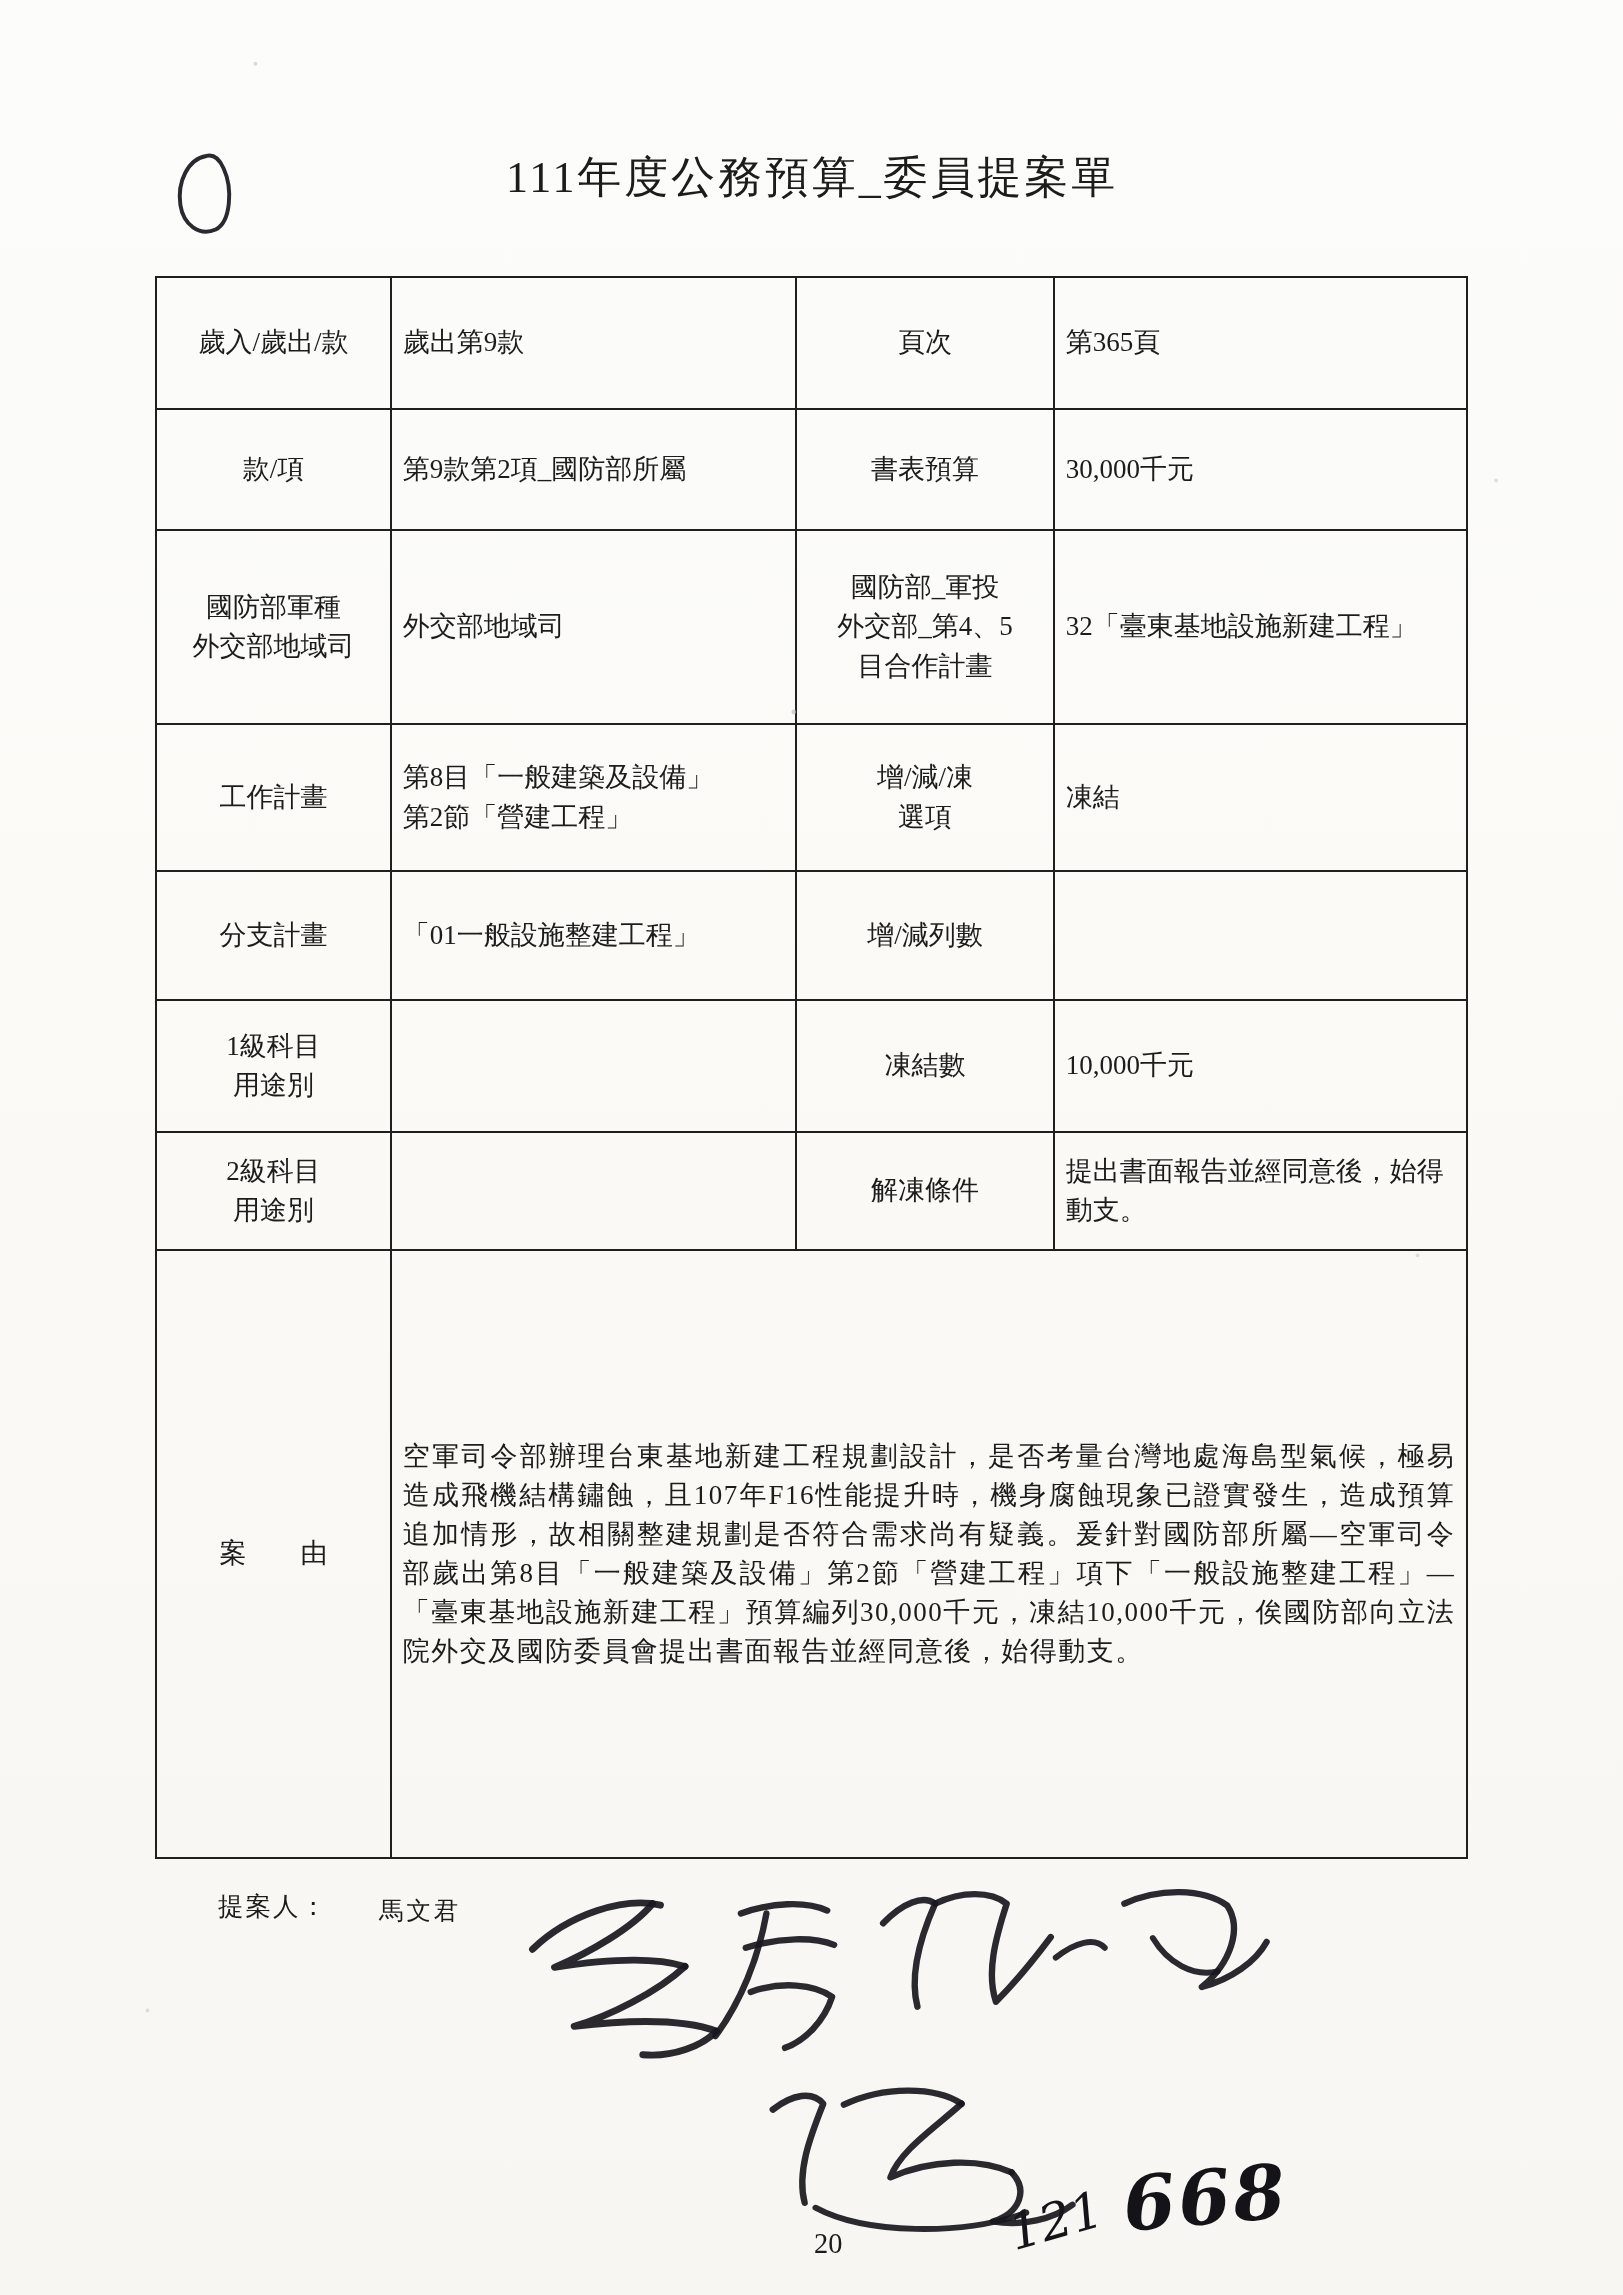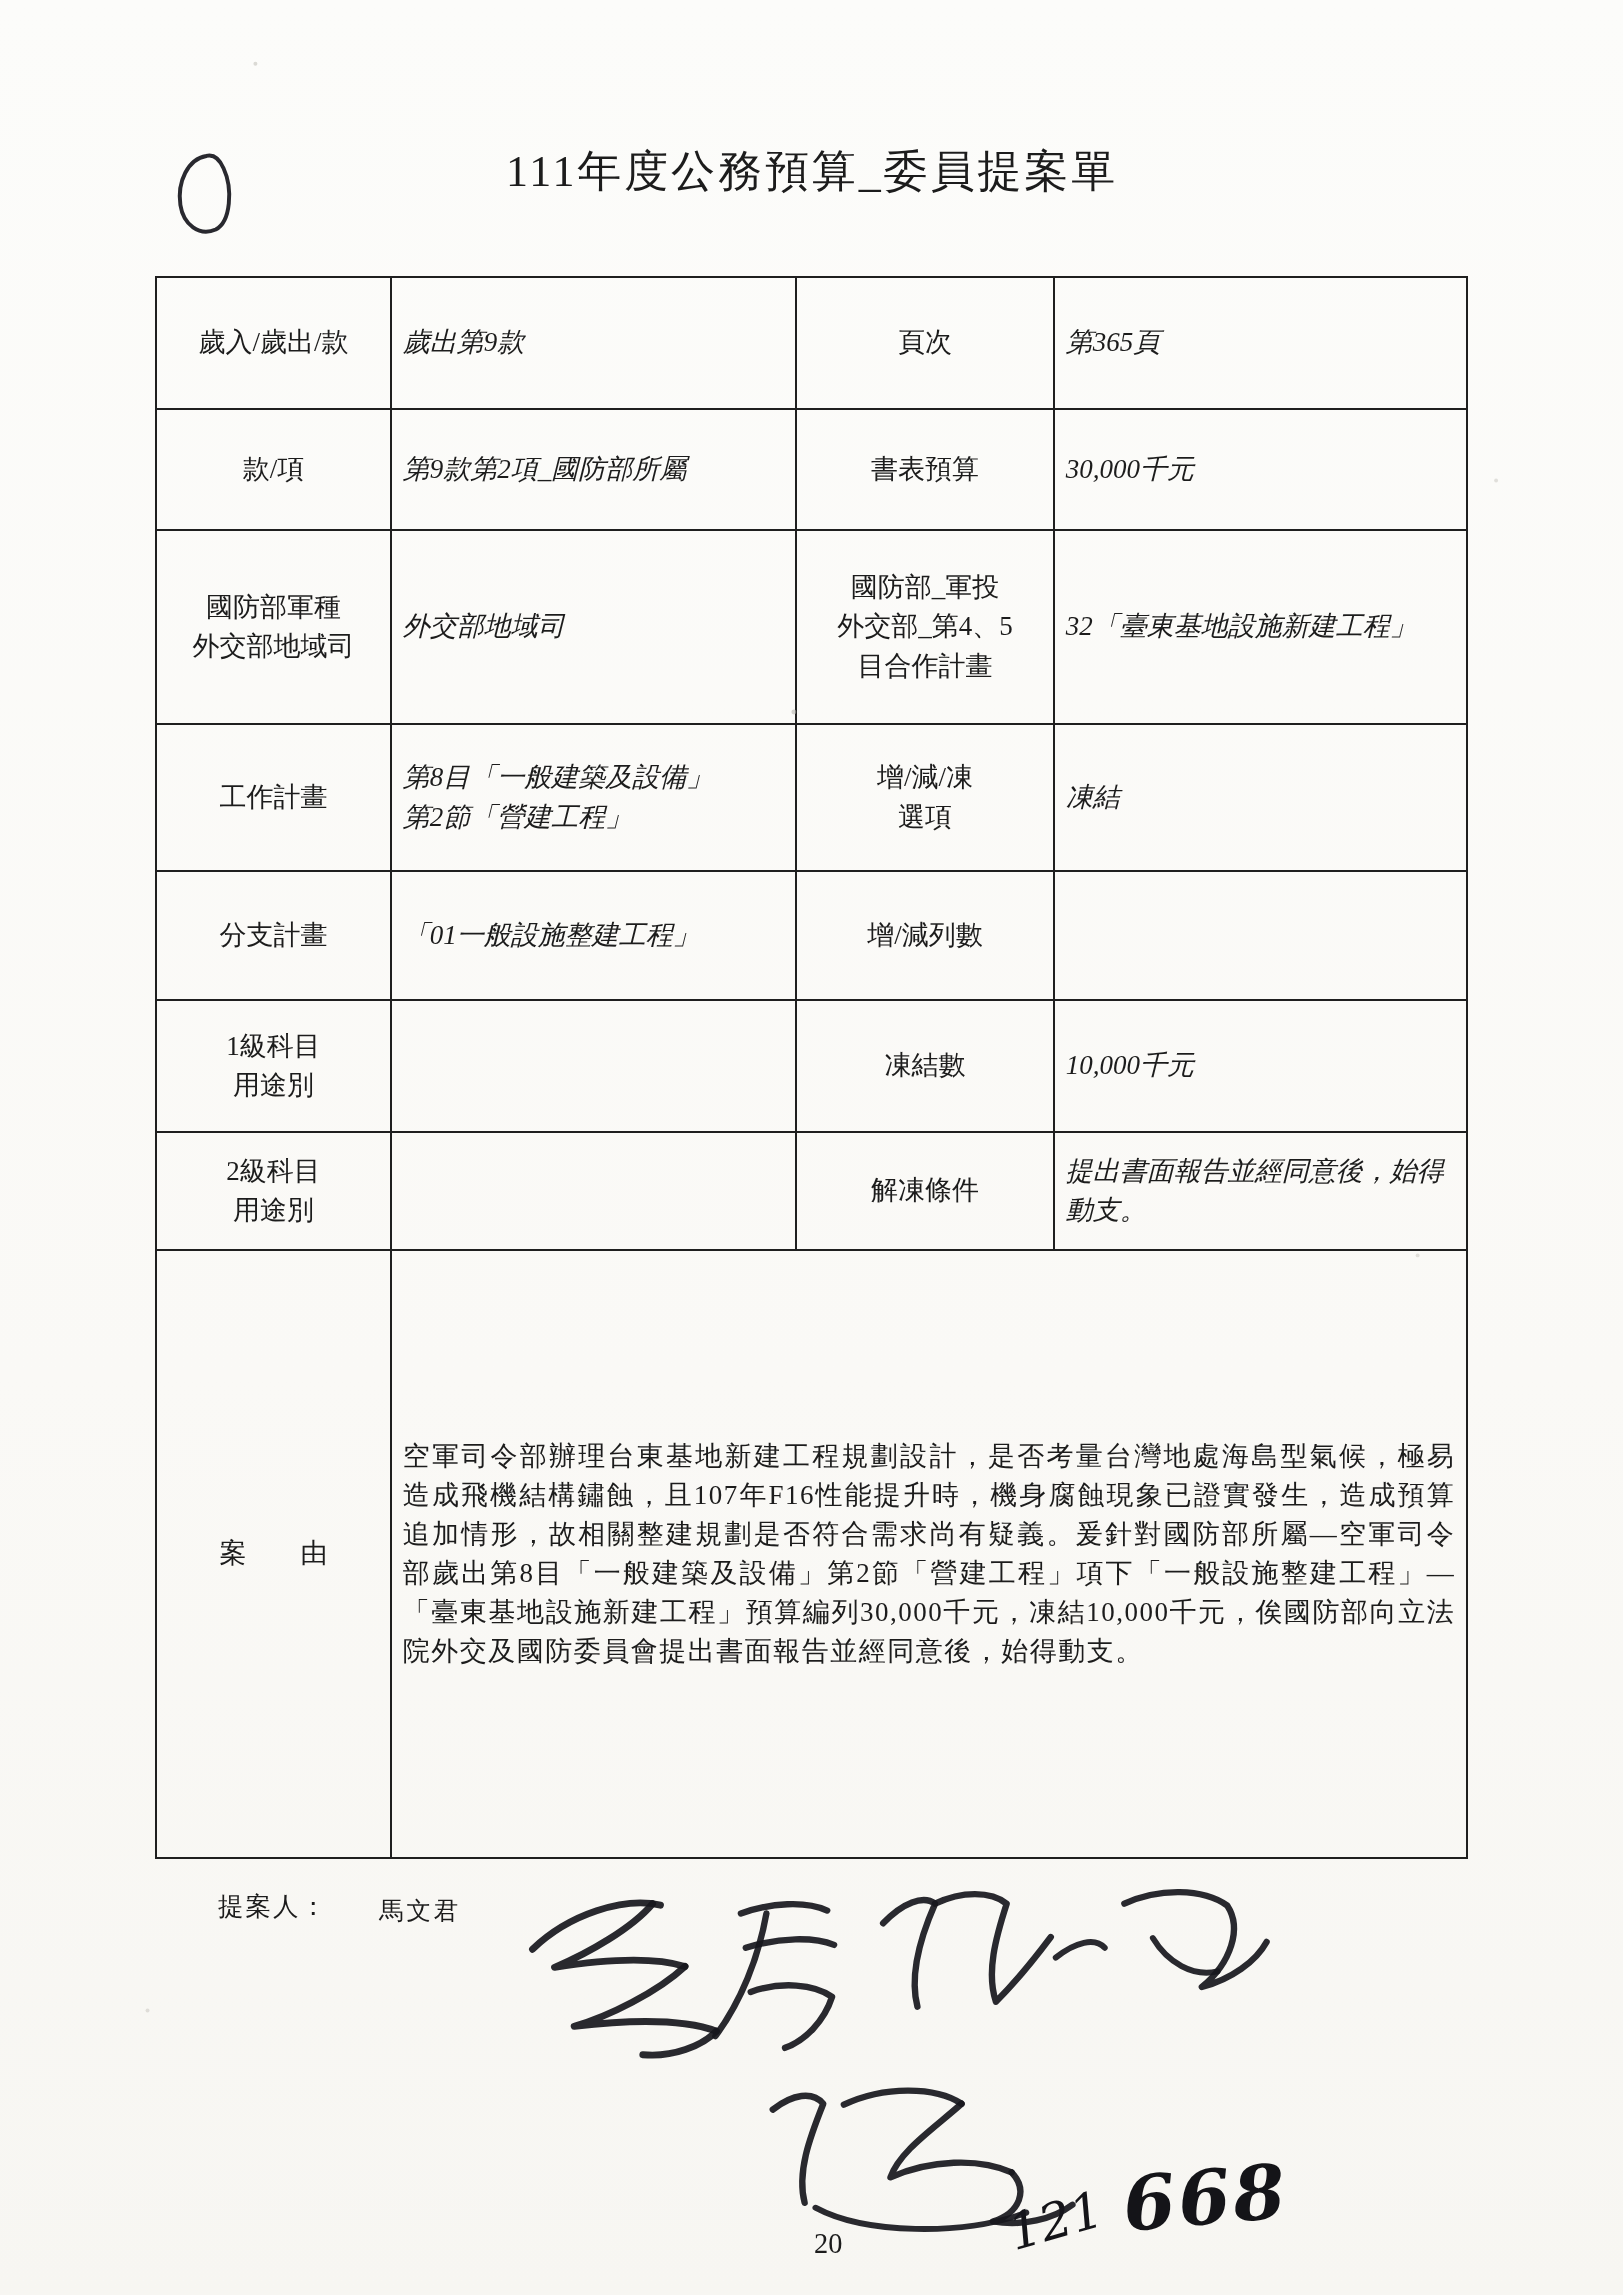--- a/index.html
+++ b/index.html
@@ -6,38 +6,38 @@
   .page{
     position:relative;
     width:1624px;height:2295px;
     margin:0 auto;
     background:linear-gradient(180deg,#fcfcfa 0%,#faf9f6 60%,#f7f6f2 100%);
     font-family:"Liberation Serif","DejaVu Serif",serif;
     color:#1c1c1c;
     overflow:hidden;
   }
   .title{
-    position:absolute;top:142px;left:0;width:100%;
+    position:absolute;top:148px;left:0;width:100%;
     text-align:center;font-size:44px;letter-spacing:2.9px;
   }
   table.form{
     position:absolute;left:155px;top:276px;width:1311px;
     border-collapse:collapse;table-layout:fixed;
   }
   table.form td{
     border:2px solid #1f1f1f;
     font-size:27px;
     line-height:1.45;
     vertical-align:middle;
     white-space:pre-line;
     padding:4.9px 10.8px;
     box-sizing:border-box;
   }
   td.lab{text-align:center;margin-left:36px;}
-  td.val{text-align:left;padding-left:14.7px;font-style:italic;}
+  td.val{text-align:left;padding-left:14.7px;}
   .form tr:nth-child(1){height:132px;}
   .form tr:nth-child(2){height:121px;}
   .form tr:nth-child(3){height:194px;}
   .form tr:nth-child(4){height:147px;}
   .form tr:nth-child(5){height:129px;}
   .form tr:nth-child(6){height:132px;}
   .form tr:nth-child(7){height:118px;}
   .form tr:nth-child(8){height:608px;}
   td.case-body{
     vertical-align:top;

